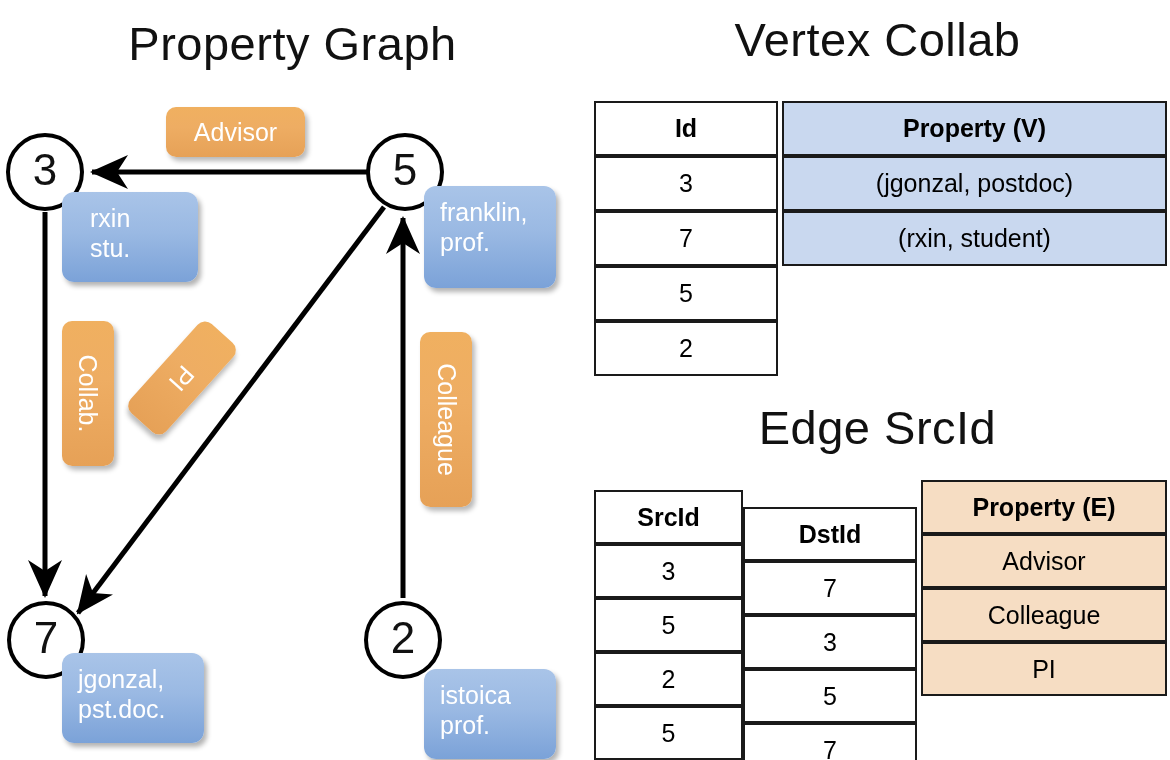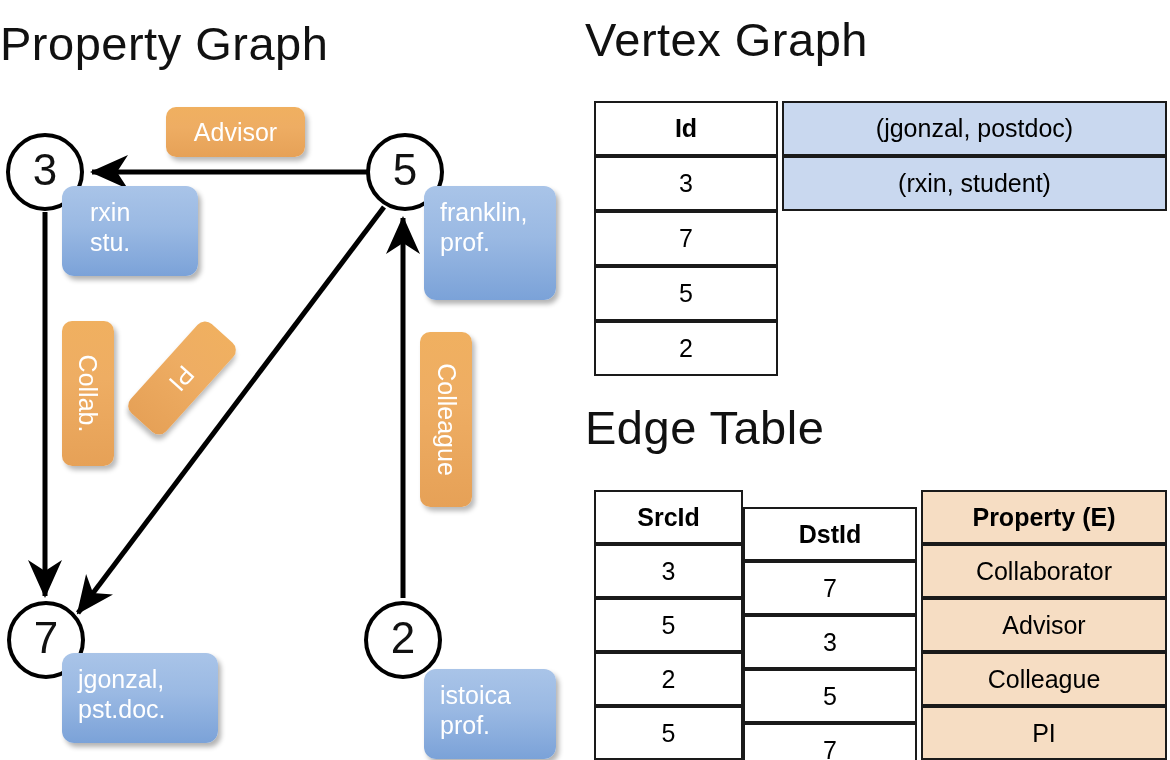--- a/index.html
+++ b/index.html
@@ -17,21 +17,21 @@
   }
 
   
   .title {
     position: absolute;
     font-weight: 400;
     font-size: 47px;
     letter-spacing: 0.5px;
     color: #111111;
     white-space: nowrap;
-    text-align: left;
+    text-align: center;
   }
   #title-property-graph { left: 0;   top: 16px; width: 585px; }
   #title-vertex-table   { left: 585px; top: 12px; width: 585px; }
   #title-edge-table     { left: 585px; top: 400px; width: 585px; }
 
   
   #graph-panel {
     position: absolute;
     left: 0; top: 0;
     width: 585px; height: 760px;
@@ -72,23 +72,23 @@
     border-radius: 12px;
     background: linear-gradient(180deg, #a9c4e8 0%, #9ab9e3 45%, #7ba2d8 100%);
     color: #ffffff;
     font-size: 25px;
     line-height: 1.18;
     padding: 12px 14px 12px 16px;
     box-sizing: border-box;
     box-shadow: 3px 4px 5px rgba(0,0,0,0.30);
     z-index: 6;
   }
-  #prop-box-3 { left: 62px;  top: 186px; width: 136px; height: 90px; padding-left: 28px; }
-  #prop-box-5 { left: 424px; top: 186px; width: 132px; height: 114px; }
-  #prop-box-7 { left: 62px;  top: 653px; width: 156px; height: 90px; }
+  #prop-box-3 { left: 62px;  top: 192px; width: 136px; height: 90px; padding-left: 28px; }
+  #prop-box-5 { left: 424px; top: 186px; width: 132px; height: 102px; }
+  #prop-box-7 { left: 62px;  top: 653px; width: 142px; height: 90px; }
   #prop-box-2 { left: 424px; top: 653px; width: 132px; height: 90px; margin-top: 16px; }
 
   
   .edge-label {
     position: absolute;
     border-radius: 10px;
     background: linear-gradient(180deg, #f0b060 0%, #eead63 40%, #e6a157 100%);
     color: #ffffff;
     box-shadow: 3px 4px 5px rgba(0,0,0,0.28);
     box-sizing: border-box;
@@ -140,33 +140,33 @@
 
   
   #vertex-table-id   { left: 594px;  top: 101px; width: 184px; }
   #vertex-table-prop { left: 782px;  top: 101px; width: 385px; }
   #vertex-table-id td, #vertex-table-id th { height: 55px; background: #ffffff; }
   #vertex-table-prop td, #vertex-table-prop th { height: 55px; background: #c9d8ef; }
 
   
   #edge-table-src  { left: 594px; top: 490px; width: 149px; }
   #edge-table-dst  { left: 743px; top: 507px; width: 174px; }
-  #edge-table-prop { left: 921px; top: 490px; width: 246px; }
+  #edge-table-prop { left: 921px; top: 480px; width: 246px; }
   #edge-table-src td, #edge-table-src th,
   #edge-table-dst td, #edge-table-dst th { height: 54px; background: #ffffff; }
   #edge-table-prop td, #edge-table-prop th { height: 54px; background: #f6ddc3; }
 
   .tbl col.full { width: 100%; }
 </style>
 </head>
 <body>
 
 <div class="title" id="title-property-graph">Property Graph</div>
-<div class="title" id="title-vertex-table">Vertex Graph</div>
-<div class="title" id="title-edge-table">Edge Table</div>
+<div class="title" id="title-vertex-table">Vertex Collab</div>
+<div class="title" id="title-edge-table">Edge SrcId</div>
 
 <div id="graph-panel">
 
   <svg id="graph-edges" viewBox="0 0 585 760" xmlns="http://www.w3.org/2000/svg">
     <defs>
       <marker id="ah" markerWidth="9" markerHeight="9" refX="7.2" refY="3.4" orient="auto" markerUnits="strokeWidth">
         <path d="M0,0 L7.6,3.4 L0,6.8 L2.2,3.4 Z" fill="#000000"></path>
       </marker>
     </defs>
 
@@ -245,20 +245,23 @@
       </tr>
   </tbody>
 </table>
 
 <table class="tbl" id="vertex-table-prop">
   <colgroup>
       <col class="full">
     </colgroup>
   <tbody>
     <tr>
+      <th class="hdr">Property (V)</th>
+    </tr>
+    <tr>
         <td>(jgonzal, postdoc)</td>
       </tr>
     <tr>
         <td>(rxin, student)</td>
       </tr>
   </tbody>
 </table>
 
 <table class="tbl" id="edge-table-src">
   <colgroup>
@@ -308,23 +311,20 @@
 
 <table class="tbl" id="edge-table-prop">
   <colgroup>
       <col class="full">
     </colgroup>
   <tbody>
     <tr>
       <th class="hdr">Property (E)</th>
     </tr>
     <tr>
-        <td>Collaborator</td>
-      </tr>
-    <tr>
         <td>Advisor</td>
       </tr>
     <tr>
         <td>Colleague</td>
       </tr>
     <tr>
         <td>PI</td>
       </tr>
   </tbody>
 </table>

